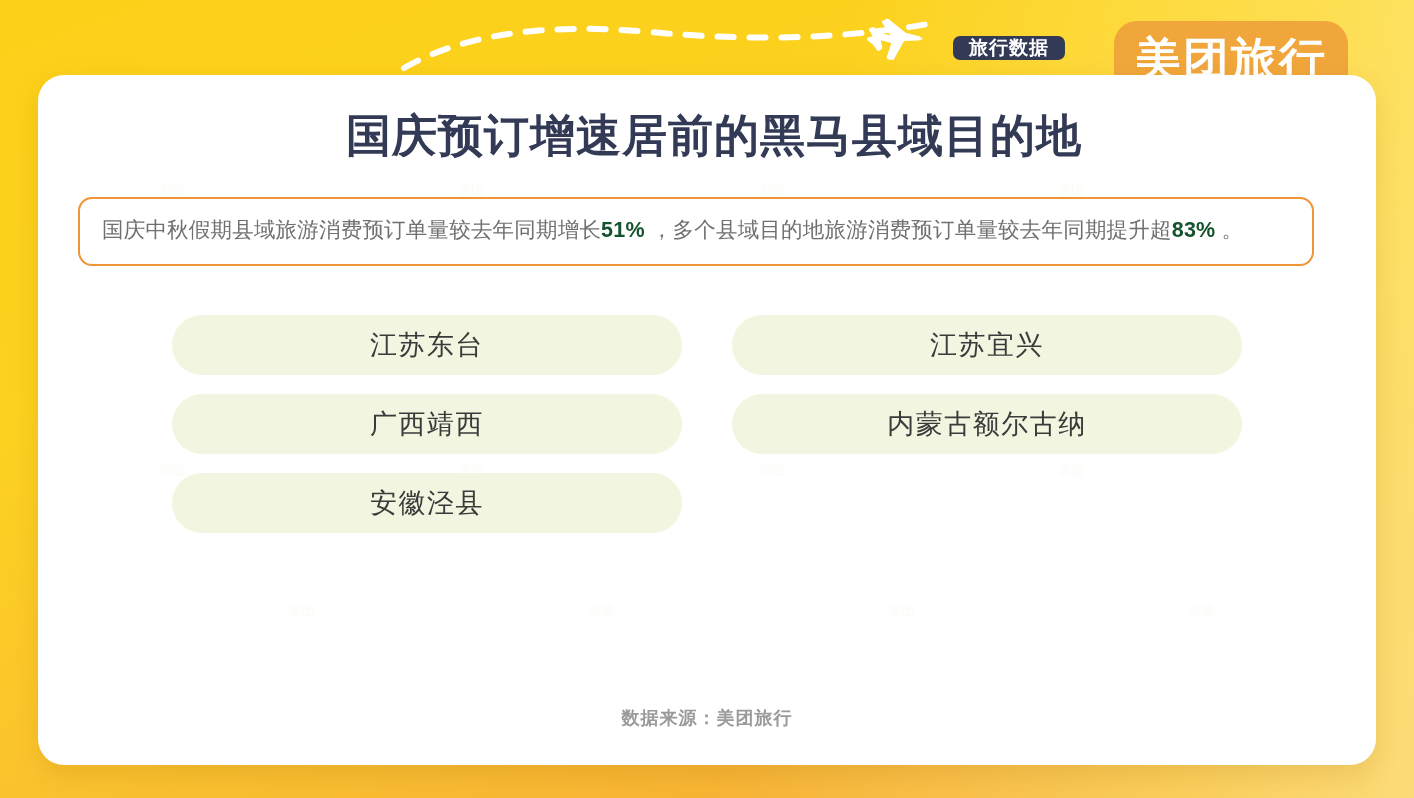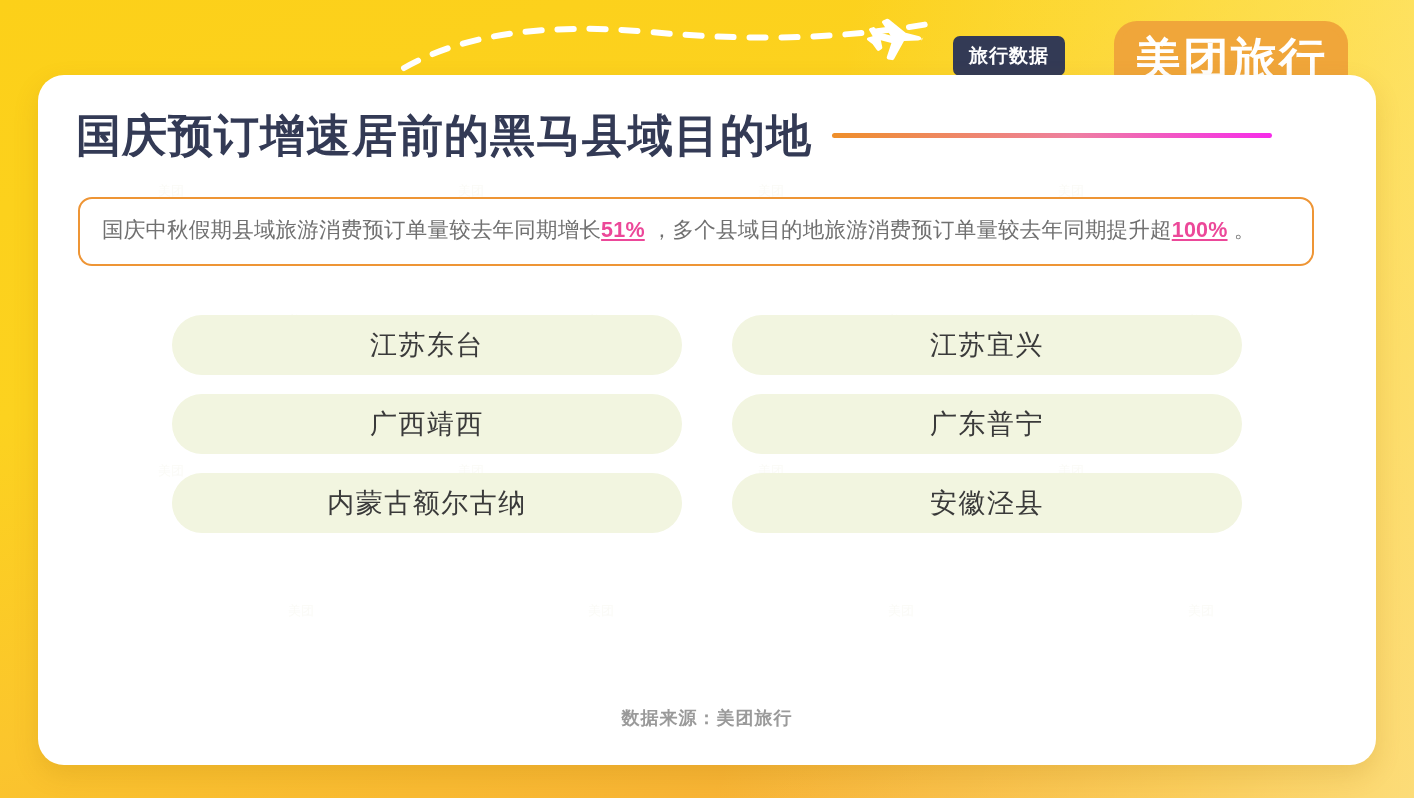--- a/index.html
+++ b/index.html
@@ -41,21 +41,21 @@
     width: 66px;
     height: 44px;
   }
 
   
   #badge {
     position: absolute;
     left: 953px;
     top: 36px;
     height: 24px;
-    padding: 8px 16px;
+    padding: 0 16px;
     display: flex;
     align-items: center;
     background: #333a55;
     border-radius: 7px;
     color: #ffffff;
     font-size: 19px;
     font-weight: bold;
     letter-spacing: 1px;
     white-space: nowrap;
   }
@@ -99,20 +99,21 @@
   }
 
   
   #title-row {
     position: absolute;
     left: 38px;
     top: 38px;
     right: 24px;
     display: flex;
     align-items: center;
+    flex-direction: column;
   }
   #page-title {
     font-size: 45px;
     font-weight: bold;
     color: #333a55;
     letter-spacing: 1px;
     white-space: nowrap;
     line-height: 1;
   }
   #title-rule {
@@ -135,23 +136,22 @@
     border-radius: 14px;
     box-sizing: border-box;
   }
   #desc-text {
     font-size: 21.5px;
     line-height: 1.62;
     color: #707070;
     letter-spacing: 0.2px;
   }
   #desc-text b {
-    color: #ec4899;
-    font-weight: bold;
-    text-decoration: underline;
+    color: #14532d;
+    font-weight: bold;
   }
 
   
   #pill-grid {
     position: absolute;
     left: 134px;
     top: 240px;
     width: 1070px;
     display: grid;
     grid-template-columns: 1fr 1fr;
@@ -229,35 +229,32 @@
           <text x="1150" y="540">美团</text>
       </g>
     </svg>
 
     <div id="title-row">
       <div id="page-title">国庆预订增速居前的黑马县域目的地</div>
       <div id="title-rule"></div>
     </div>
 
     <div id="desc-box">
-      <div id="desc-text"><span>国庆中秋假期县域旅游消费预订单量较去年同期增长</span><b>51%</b><span> ，多个县域目的地旅游消费预订单量较去年同期提升超</span><b>100%</b><span> 。</span></div>
+      <div id="desc-text"><span>国庆中秋假期县域旅游消费预订单量较去年同期增长</span><b>51%</b><span> ，多个县域目的地旅游消费预订单量较去年同期提升超</span><b>83%</b><span> 。</span></div>
     </div>
 
     <div id="pill-grid">
       <div class="pill">
           <span>江苏东台</span>
         </div>
       <div class="pill">
           <span>江苏宜兴</span>
         </div>
       <div class="pill">
           <span>广西靖西</span>
-        </div>
-      <div class="pill">
-          <span>广东普宁</span>
         </div>
       <div class="pill">
           <span>内蒙古额尔古纳</span>
         </div>
       <div class="pill">
           <span>安徽泾县</span>
         </div>
     </div>
 
     <div id="source">数据来源：美团旅行</div>

